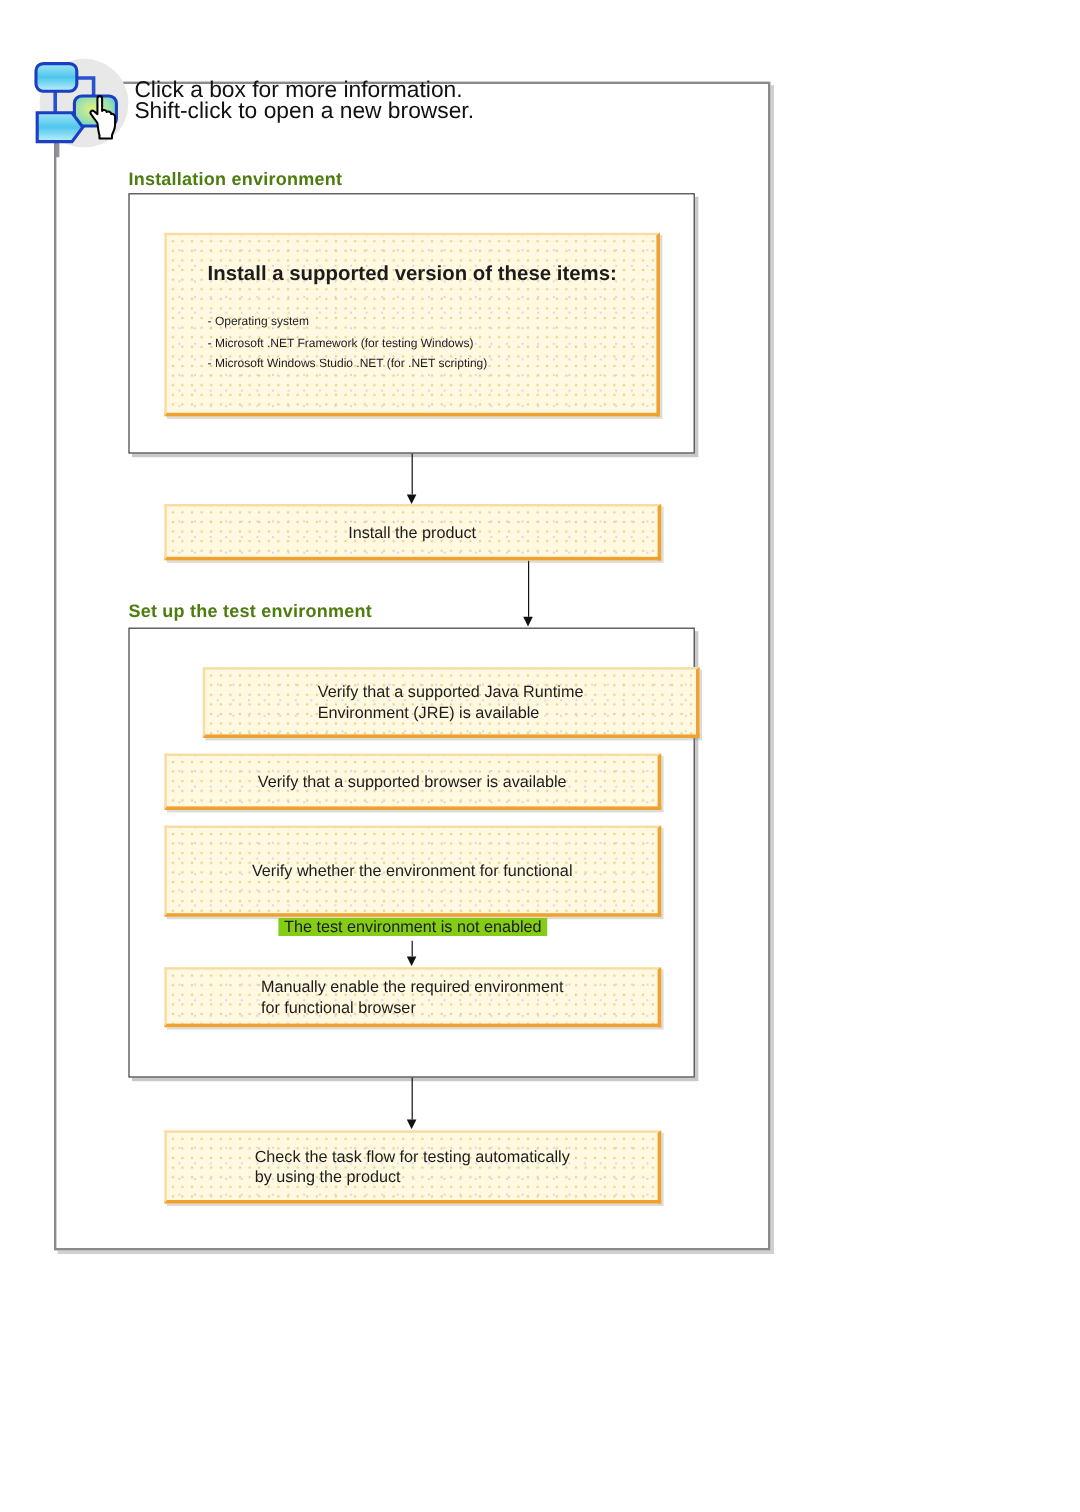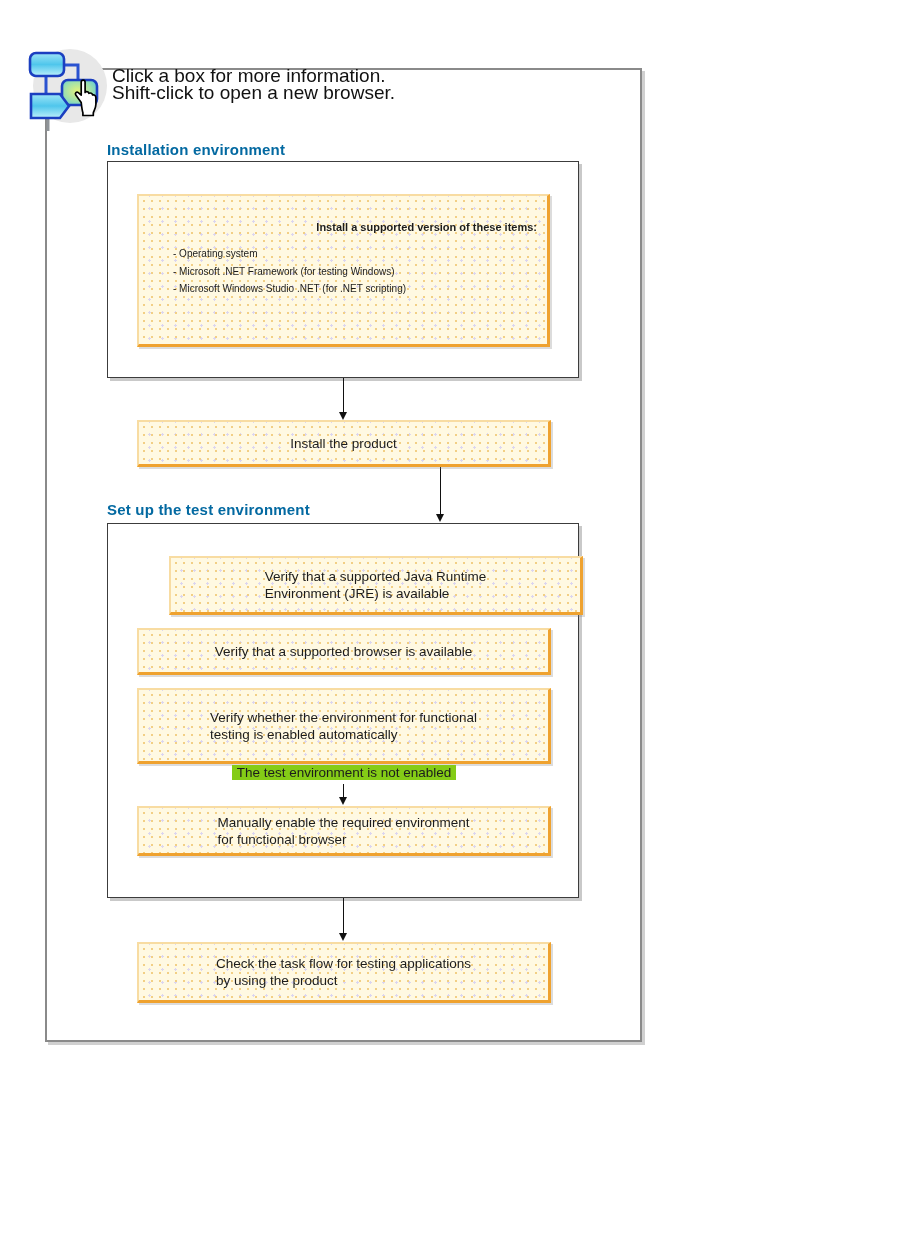--- a/index.html
+++ b/index.html
@@ -26,21 +26,21 @@
     left: 112px; top: 68px;
     font-size: 19px; line-height: 16.5px; color: #111;
     z-index: 5;
   }
 
   
   .icon-badge { left: 24px; top: 46px; width: 92px; height: 86px; z-index: 6; }
 
   
   .heading {
-    font-size: 15px; font-weight: bold; color: #0369a1;
+    font-size: 15px; font-weight: bold; color: #4d7c0f;
     letter-spacing: 0.2px; z-index: 4;
   }
   .heading-install { left: 107px; top: 141px; }
   .heading-setup   { left: 107px; top: 501px; }
 
   
   .group {
     background: #ffffff;
     border: 1px solid #3c3c3c;
     box-shadow: 3px 3px 0 #c9c9c9;
@@ -66,21 +66,21 @@
     font-size: 13.5px; line-height: 17px; color: #1c1c1c;
     cursor: pointer;
     z-index: 3;
   }
   .tbox .txt { text-align: left; }
 
   .prereq-box {
     left: 137px; top: 194px; width: 413px; height: 153px;
     display: block; padding: 23px 10px 0 34px;
   }
-  .prereq-title { font-weight: bold; font-size: 11px; margin-bottom: 9px; text-align: right; }
+  .prereq-title { font-weight: bold; font-size: 17px; margin-bottom: 24px; }
   .prereq-items div { font-size: 10px; line-height: 17.5px; }
 
   .install-box { left: 137px; top: 420px; width: 414px; height: 47px; }
   .jre-box     { left: 137px; top: 556px; width: 414px; height: 59px; margin-left: 32px; }
   .browser-box { left: 137px; top: 628px; width: 414px; height: 47px; }
   .verify-box  { left: 137px; top: 688px; width: 414px; height: 76px; }
   .manual-box  { left: 137px; top: 806px; width: 414px; height: 50px; }
   .check-box   { left: 137px; top: 942px; width: 414px; height: 61px; }
 
   
@@ -177,21 +177,20 @@
   </div>
 </div>
 
 <div class="abs tbox browser-box">
   <div class="txt">Verify that a supported browser is available</div>
 </div>
 
 <div class="abs tbox verify-box">
   <div class="txt">
     <div>Verify whether the environment for functional</div>
-    <div>testing is enabled automatically</div>
   </div>
 </div>
 
 <div class="abs vline line3a"></div>
 <div class="abs branch-label">
   <span>The test environment is not enabled</span>
 </div>
 <div class="abs vline line3b"></div>
 <div class="abs ahead head3"></div>
 
@@ -200,16 +199,16 @@
     <div>Manually enable the required environment</div>
     <div>for functional browser</div>
   </div>
 </div>
 
 <div class="abs vline line4"></div>
 <div class="abs ahead head4"></div>
 
 <div class="abs tbox check-box">
   <div class="txt">
-    <div>Check the task flow for testing applications</div>
+    <div>Check the task flow for testing automatically</div>
     <div>by using the product</div>
   </div>
 </div>
 
 </body></html>

